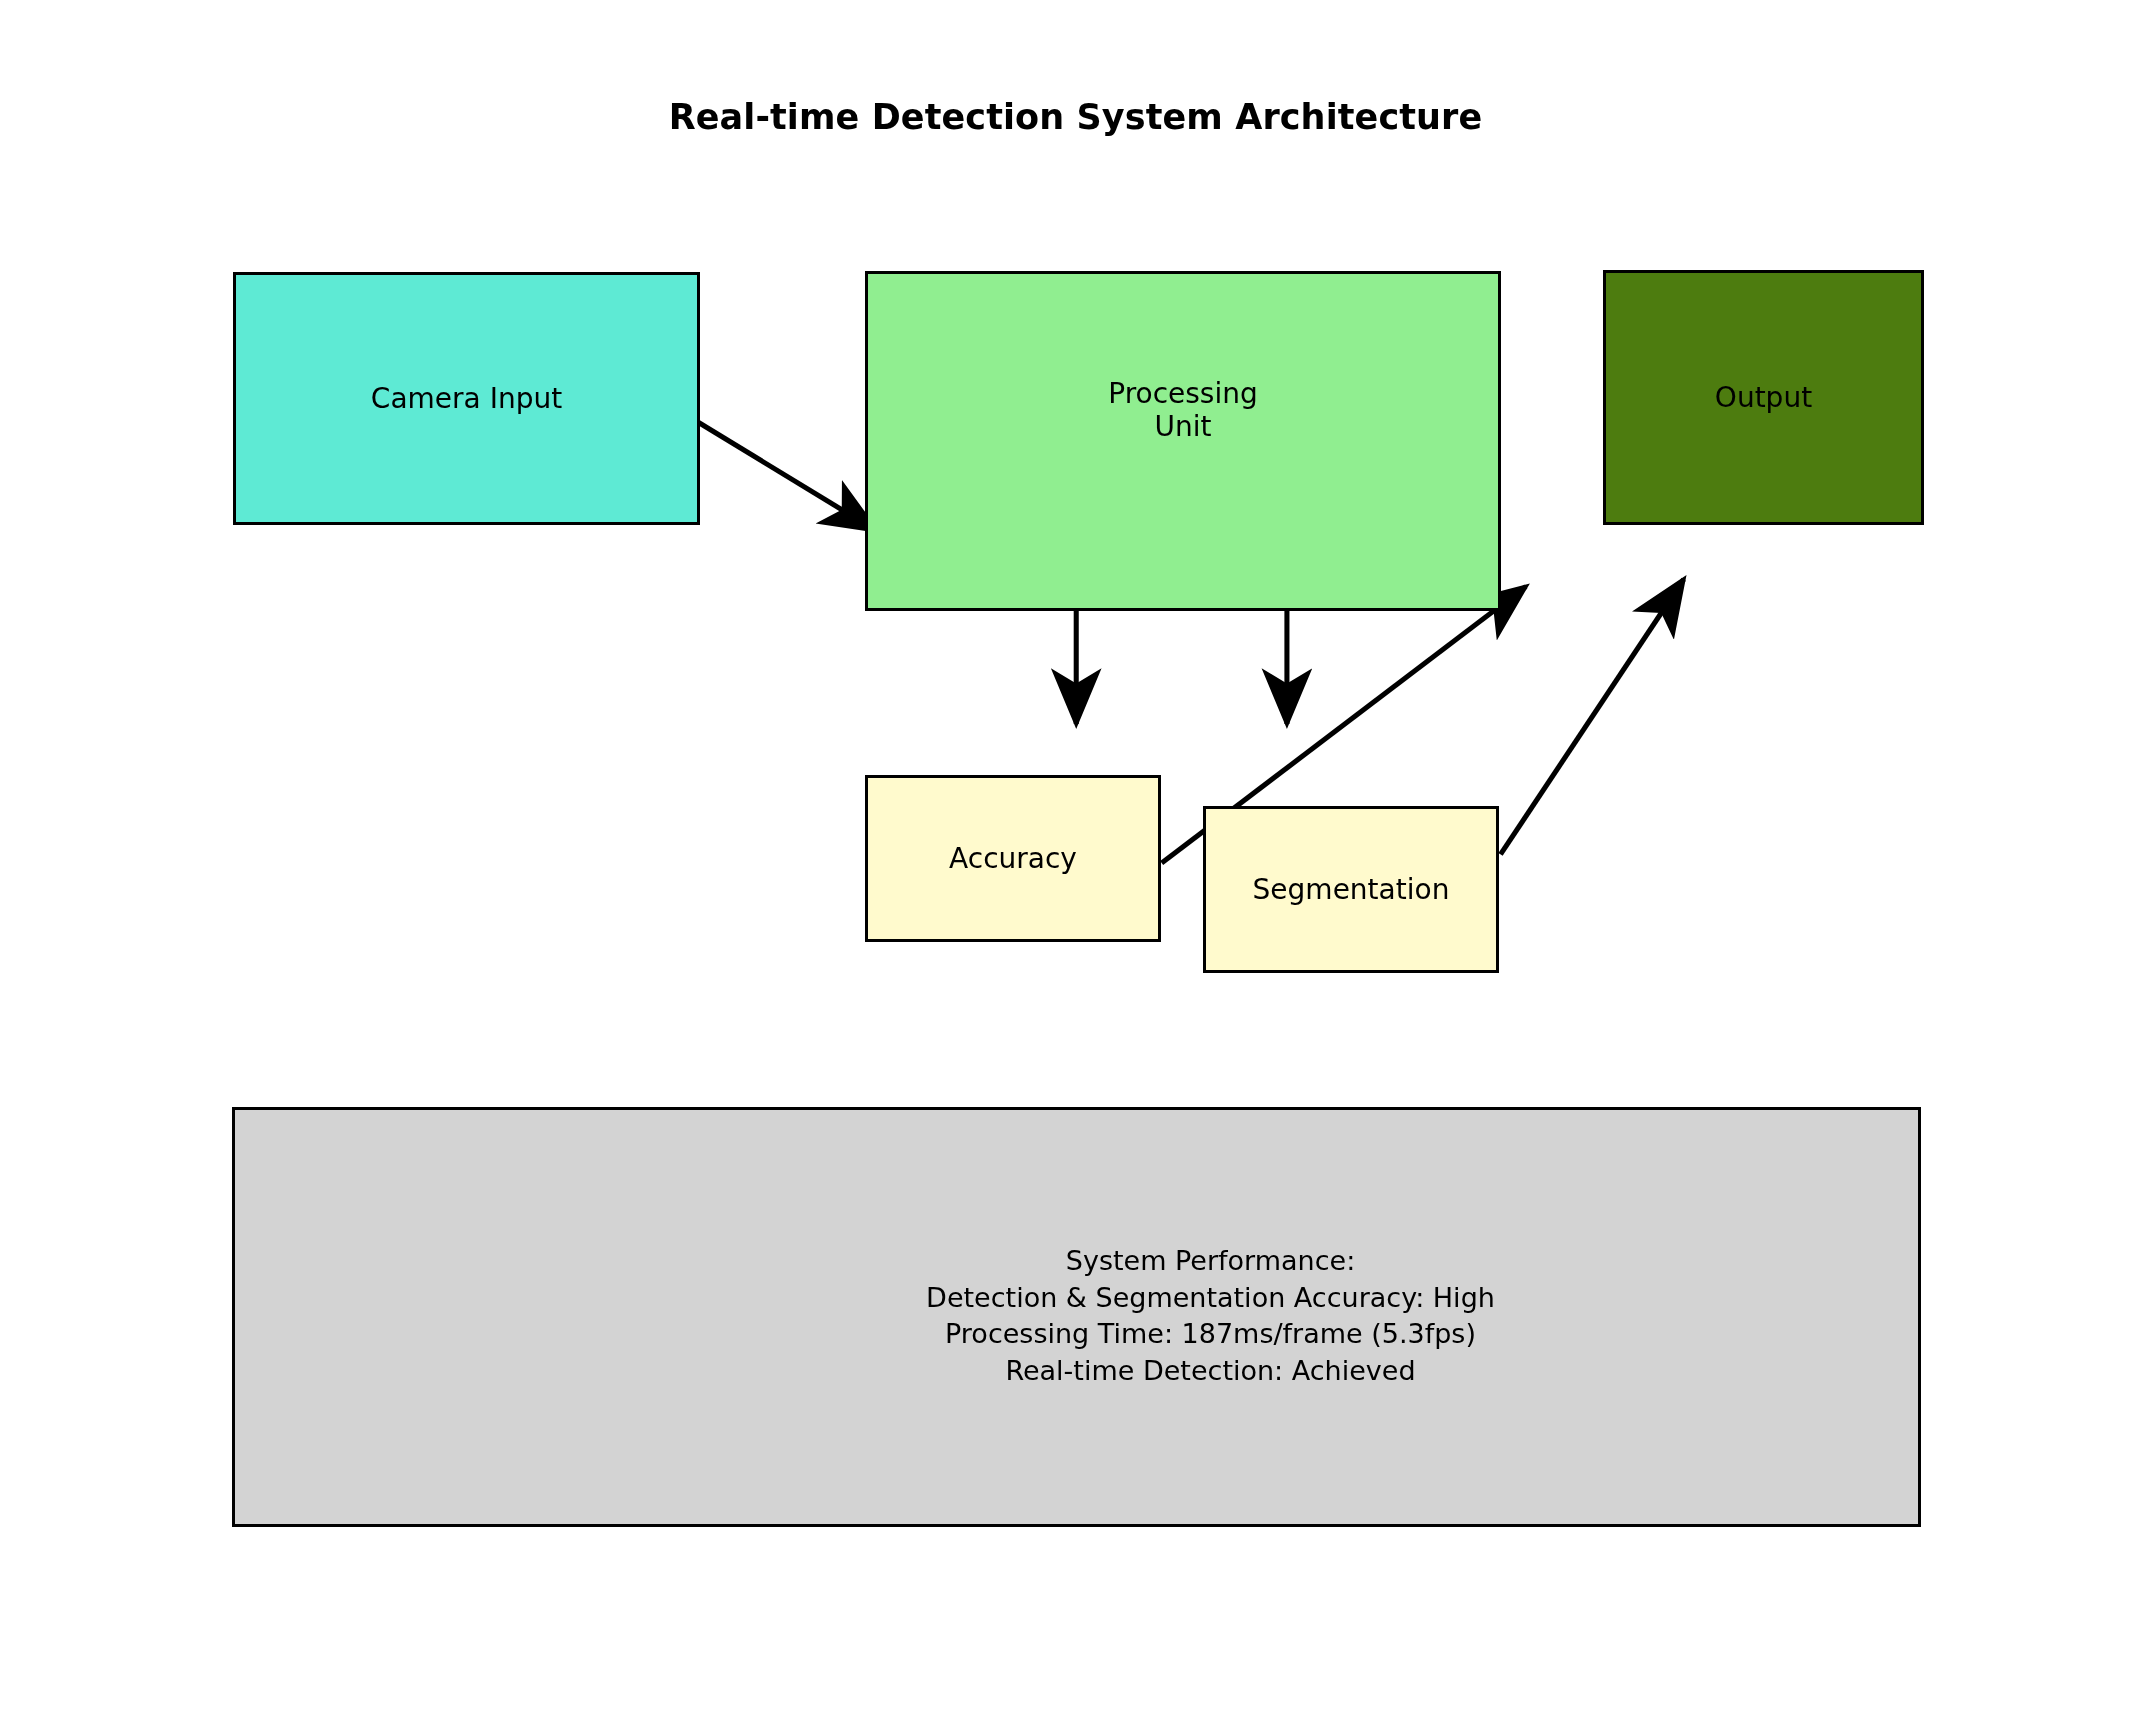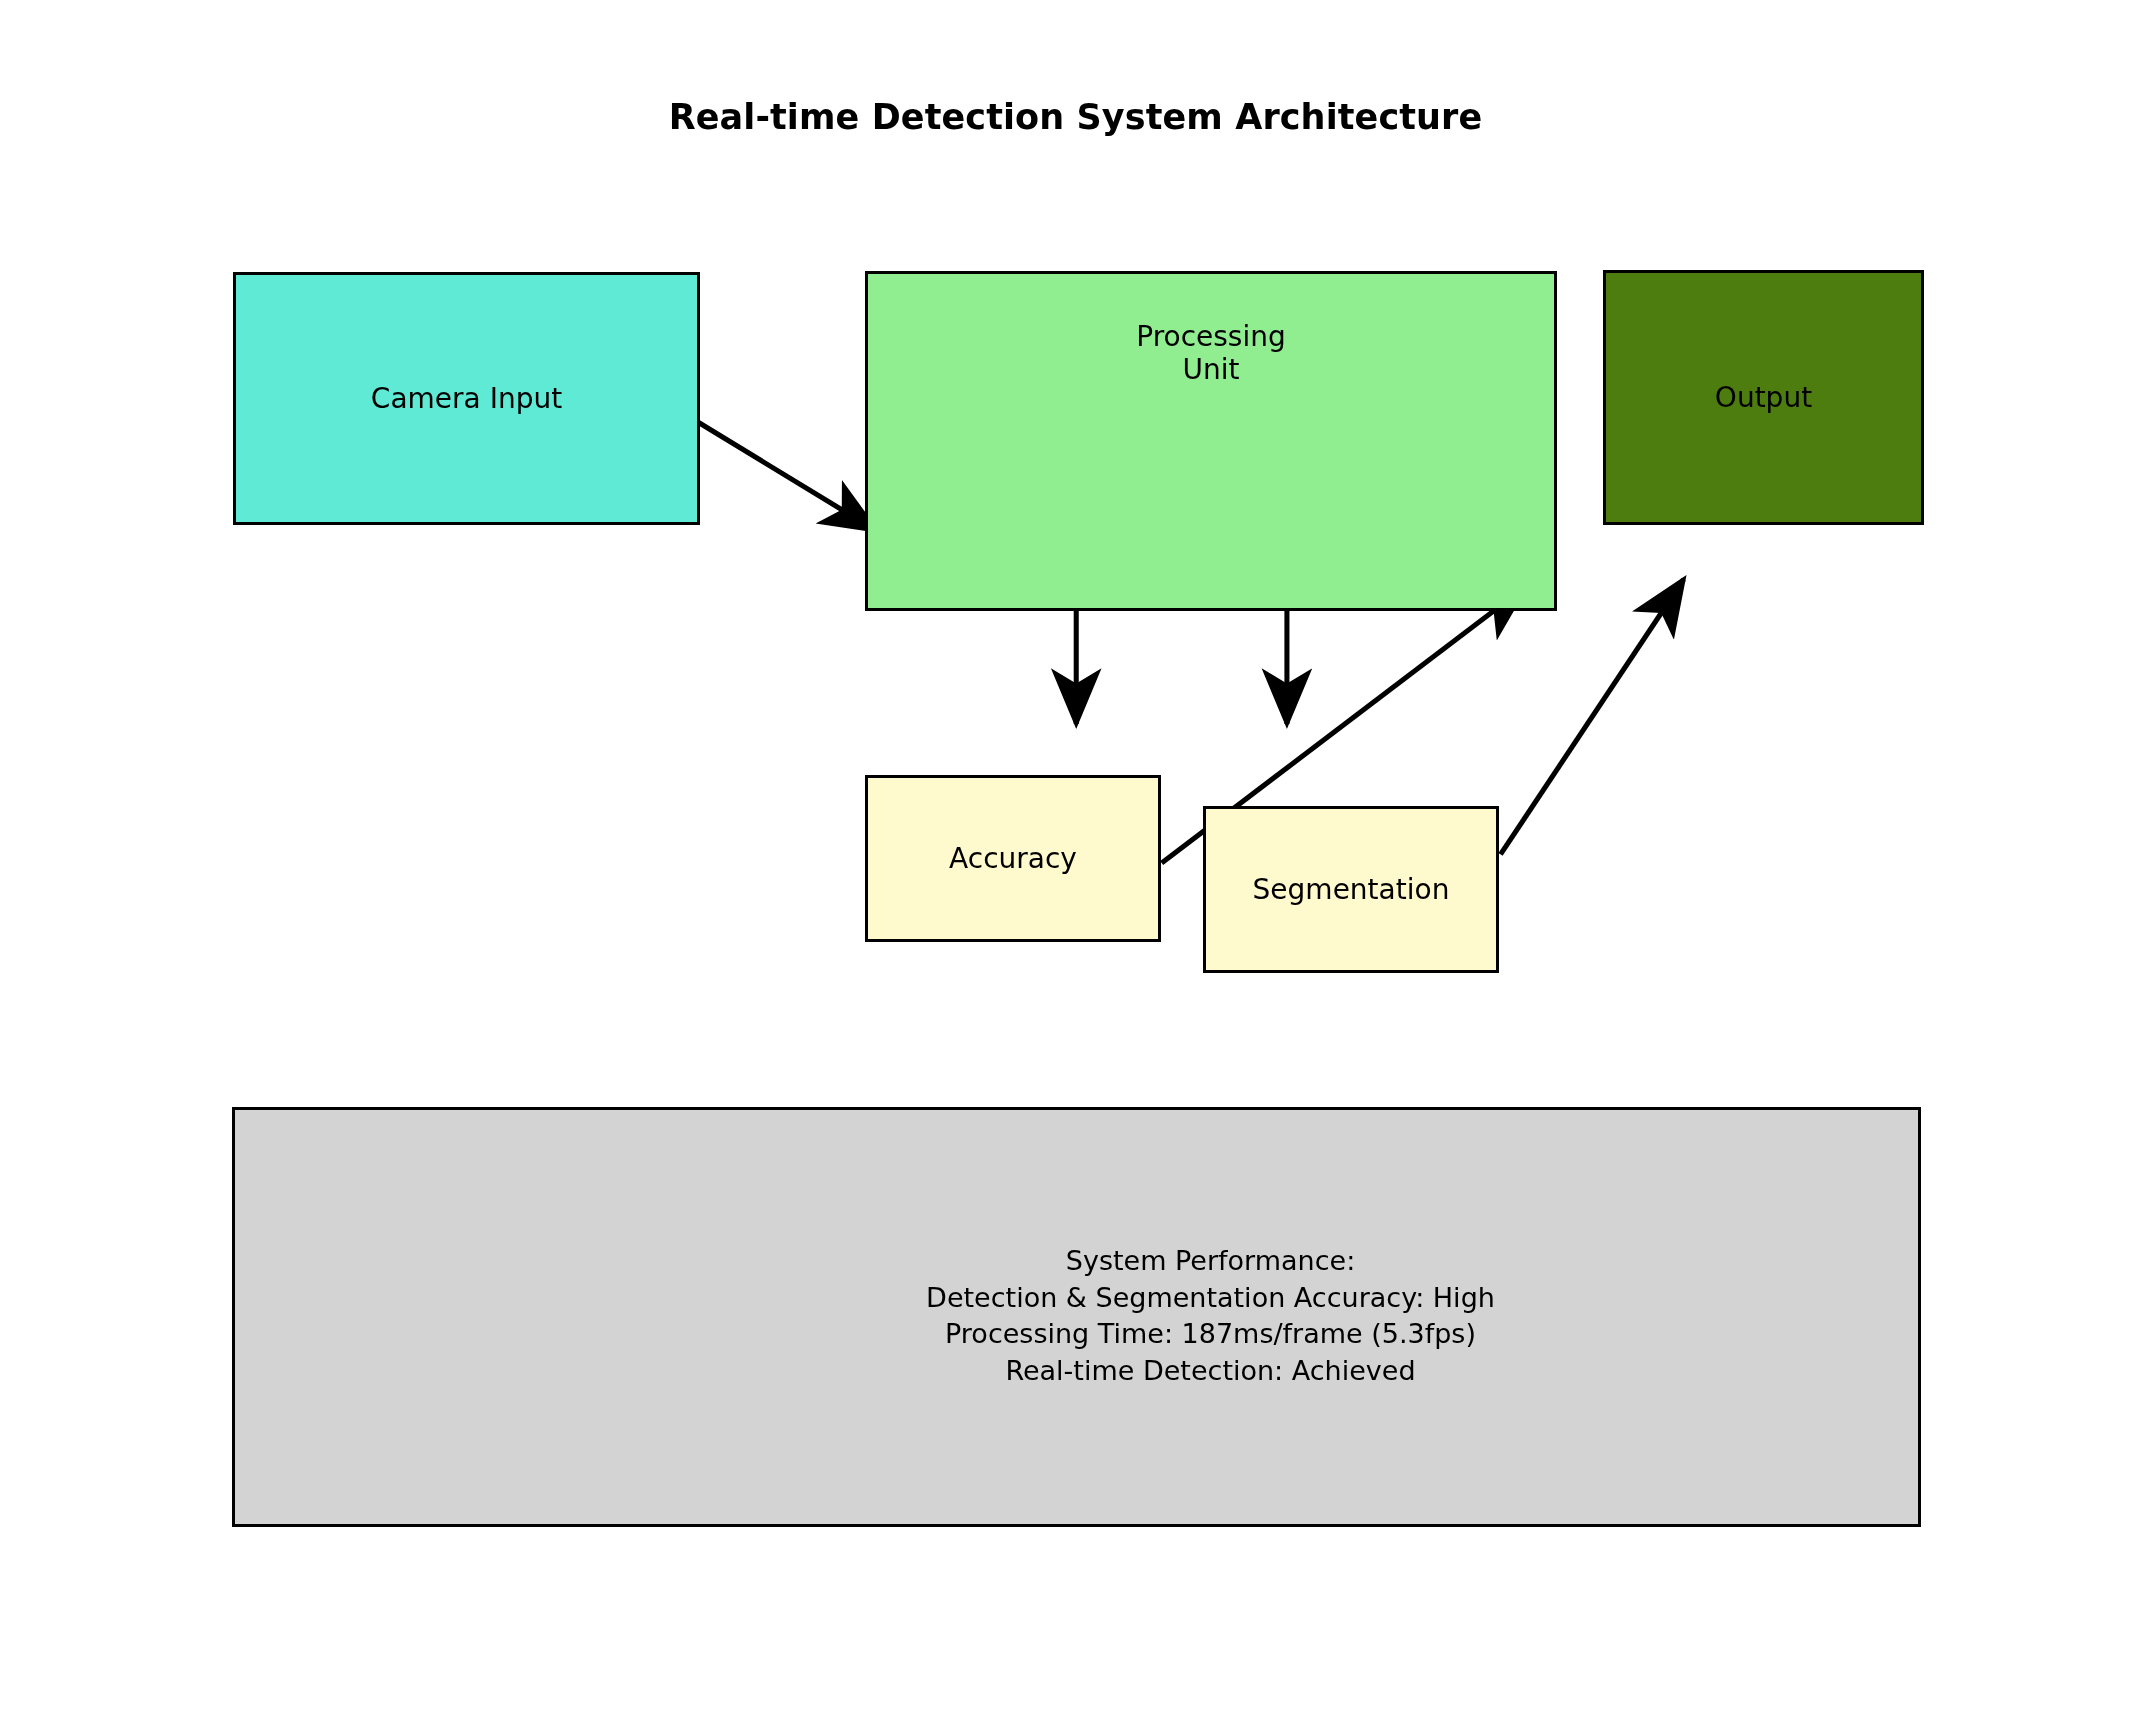--- a/index.html
+++ b/index.html
@@ -41,24 +41,24 @@
     font-size: 28px;
     line-height: 1.18;
     white-space: pre-line;
   }
   #node-camera-input {
     left: 233px; top: 272px; width: 467px; height: 253px;
     background: #5eead4;
     text-align: right;
   }
   #node-processing-unit {
-    left: 865px; top: 271px; width: 692px; height: 340px;
+    left: 865px; top: 271px; width: 636px; height: 340px;
     background: #90ee90;
     align-items: flex-start;
-    padding-top: 46px;
+    padding-top: 103px;
   }
   #node-output {
     left: 1603px; top: 270px; width: 321px; height: 255px;
     background: #4d7c0f;
   }
   #node-detection {
     left: 865px; top: 775px; width: 296px; height: 167px;
     background: #fffacd;
   }
   #node-segmentation {

